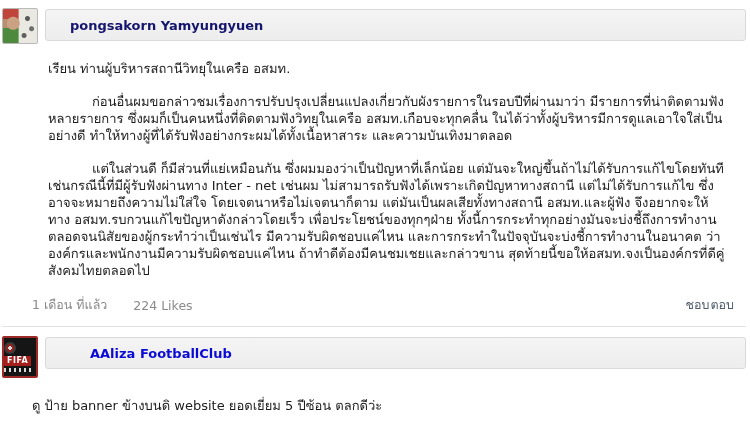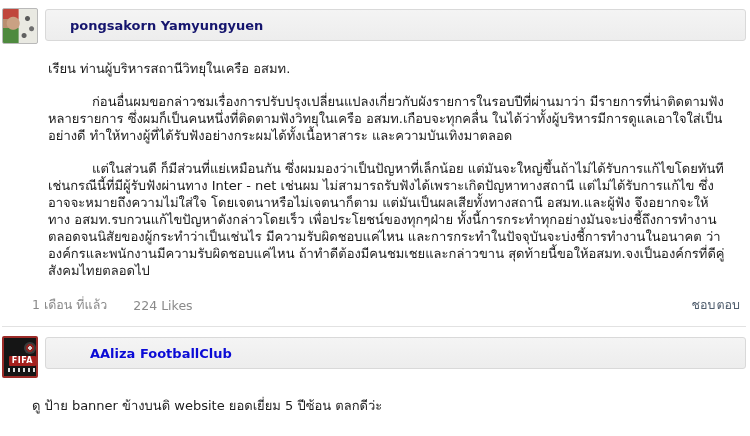--- a/index.html
+++ b/index.html
@@ -26,21 +26,21 @@
       radial-gradient(circle at 30% 42%, #caa183 6px, transparent 7px),
       linear-gradient(to bottom, #c0463c 0 30%, #b98e70 30% 55%, #4e8a3e 55% 100%),
       #e9e9e2;
     background-size:100% 100%,100% 100%,100% 100%,100% 100%,46% 100%,100% 100%;
     background-repeat:no-repeat;
   }
   .av-fifa {
     width:36px; height:42px;
     background:#151515;
     border:2px solid #9c2b28;
-    display:flex; flex-direction:column; align-items:flex-end; justify-content:center; gap:2px;
+    display:flex; flex-direction:column; align-items:flex-start; justify-content:center; gap:2px;
   }
   .fifa-circle {
     width:12px; height:12px; border-radius:50%;
     background:radial-gradient(circle at 50% 50%, #d8d8d8 0 2px, #8c2320 2px 4px, #3a3a3a 4px 6px);
   }
   .fifa-text {
     display:block; background:#a5201d; color:#ffffff;
     font-size:8px; font-weight:bold; line-height:10px; padding:0 3px;
     letter-spacing:0.5px; border-radius:1px;
   }
@@ -61,21 +61,21 @@
   
   .body { margin:15px 5px 0 30px; font-size:13px; line-height:17px; color:#1c1c1c; }
   .body p { margin:16px; }
   .body p.ind { text-indent:44px; }
   .gap-top { margin-top:9px !important; }
   .body2 { margin:19px 5px 0 30px; font-size:13px; line-height:17px; color:#1c1c1c; }
 
   
   .metarow {
     display:flex; align-items:center;
-    margin:13px 6px 0 30px;
+    margin:13px 12px 0 30px;
     font-size:12.5px; color:#8a8a8a;
   }
   .likes { margin-left:26px; }
   .actions { margin-left:auto; display:flex; gap:1px; }
   .actions a {
     color:#4f5d6d; font-size:12.5px; text-decoration:none; cursor:pointer;
   }
 
   .divider { border:none; border-top:1px solid #e2e2e2; margin:11px 0 9px 0; }
   .comment2-wrap { padding-bottom:10px; }

